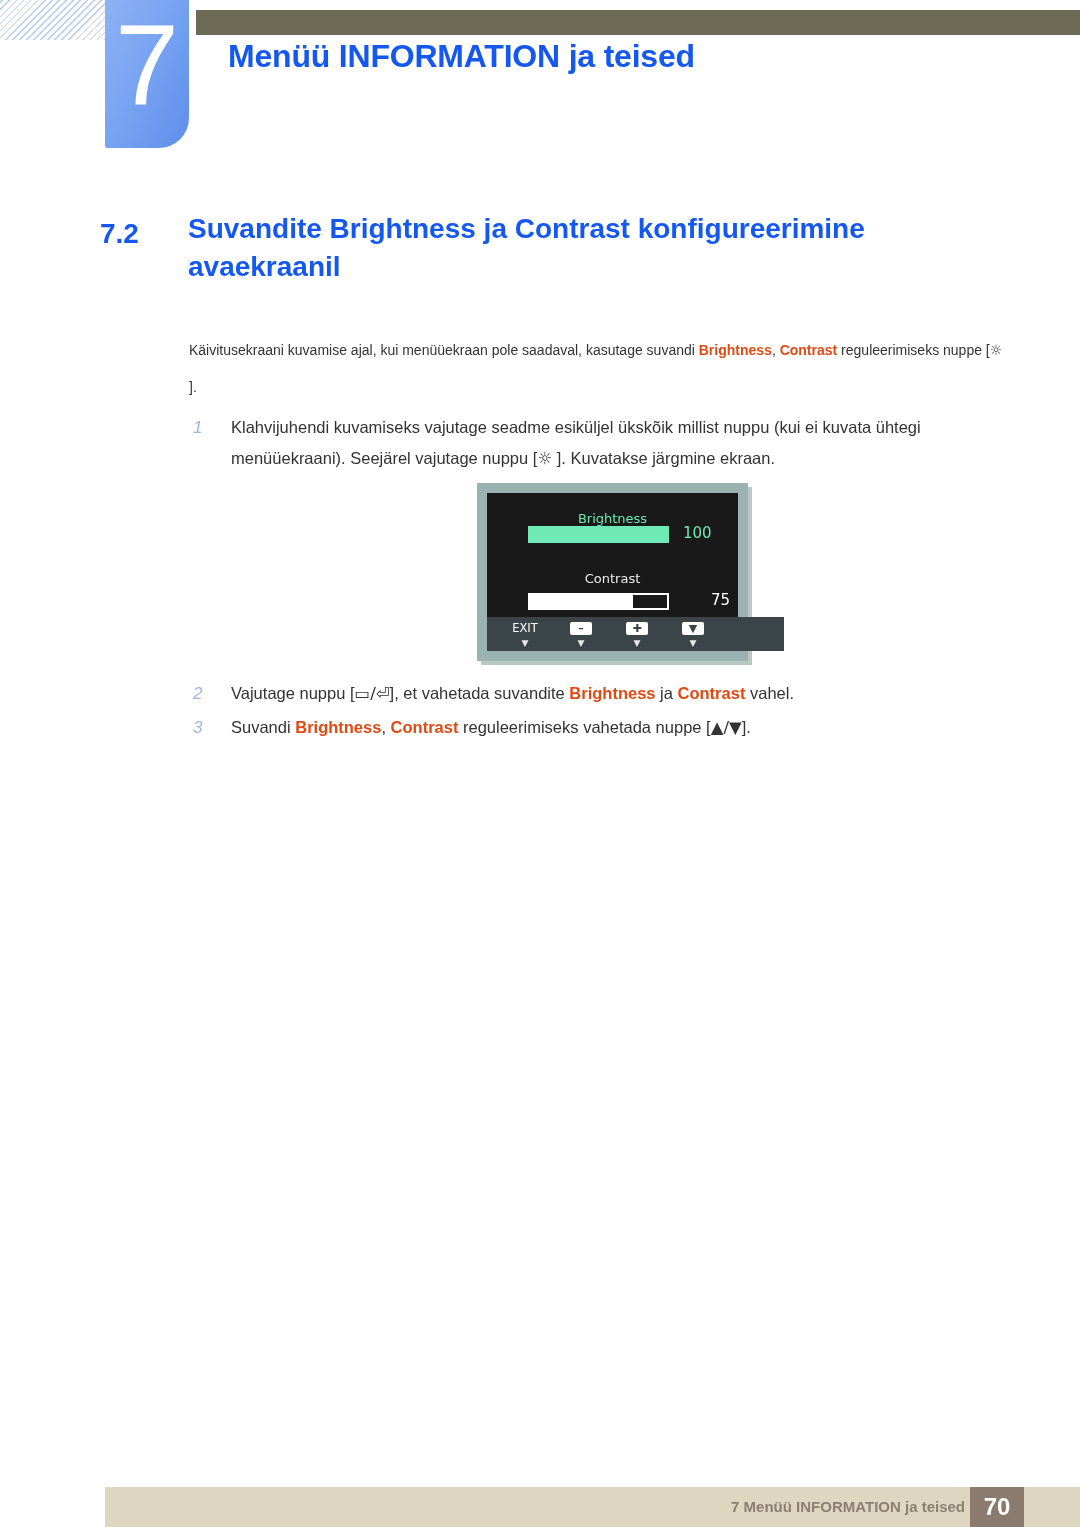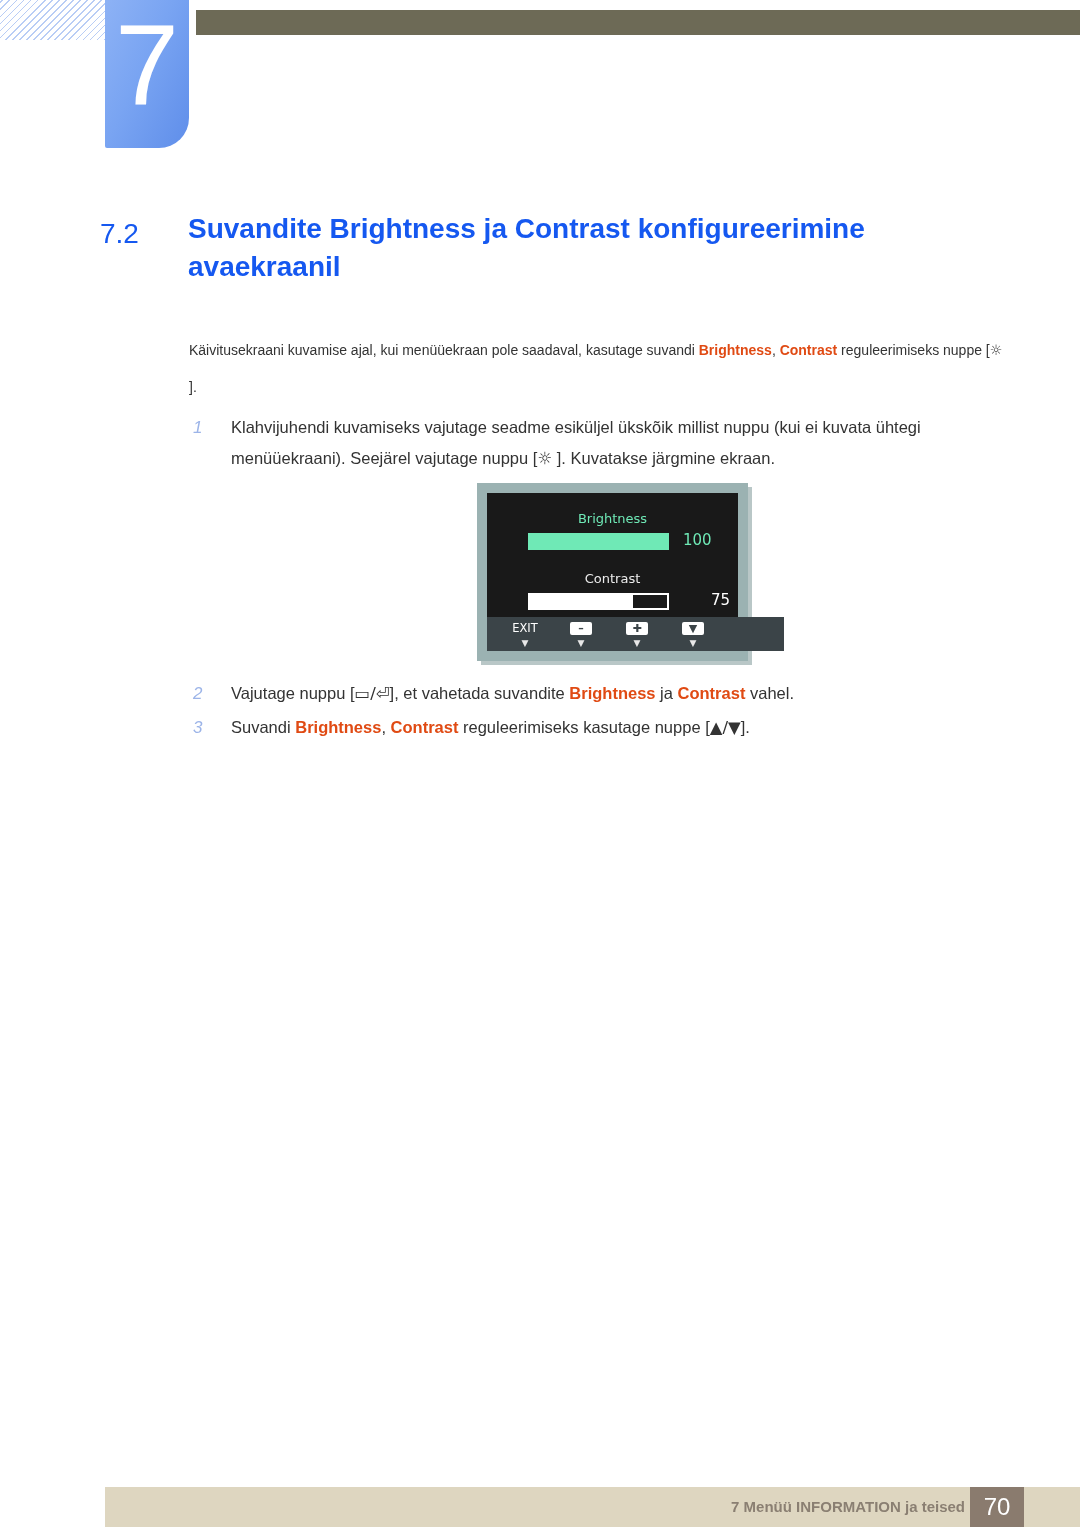--- a/index.html
+++ b/index.html
@@ -67,21 +67,21 @@
     color: #1558f0;
     letter-spacing: -0.2px;
     white-space: nowrap;
   }
 
   
   .sec-num {
     position: absolute;
     left: 100px; top: 218px;
     font-size: 28px;
-    font-weight: normal;
+    font-weight: bold;
     color: #1558f0;
   }
   .sec-title {
     position: absolute;
     left: 188px; top: 210px;
     width: 790px;
     font-size: 28px;
     font-weight: bold;
     color: #1558f0;
     line-height: 38px;
@@ -155,21 +155,21 @@
     position: absolute;
     width: 100%;
     text-align: center;
     font-size: 13px;
     font-family: "DejaVu Sans", sans-serif;
   }
   .lbl-bright { top: 18px; color: #6fe9b6; }
   .lbl-contr  { top: 78px; color: #ececec; }
 
   .bar-row { position: absolute; left: 0; width: 100%; height: 18px; }
-  .row-bright { top: 40px; }
+  .row-bright { top: 33px; }
   .row-contr  { top: 100px; }
 
   .bar-track {
     position: absolute;
     left: 41px; top: 0;
     width: 141px;
     height: 17px;
     box-sizing: border-box;
   }
   .bar-bright { background: #6fe9b6; }
@@ -255,34 +255,35 @@
     white-space: nowrap;
   }
   .footer-page {
     position: absolute;
     left: 865px; top: 0px;
     width: 54px;
     height: 40px;
     background: #8a7b6e;
     color: #ffffff;
     font-size: 24px;
-    font-weight: normal;
+    font-weight: bold;
     text-align: center;
     line-height: 40px;
   }
 </style>
 </head>
 <body>
 
 <div class="header">
   <div class="stripes"></div>
   <div class="olive-bar"></div>
   <div class="chapter-block">
     <div class="chapter-num">7</div>
   </div>
+  <div class="chapter-title">Menüü INFORMATION ja teised</div>
 </div>
 
 <div class="sec-num">7.2</div>
 <div class="sec-title">Suvandite Brightness ja Contrast konfigureerimine avaekraanil</div>
 
 <div class="para">
   <span>Käivitusekraani kuvamise ajal, kui menüüekraan pole saadaval, kasutage suvandi </span><span class="hl">Brightness</span><span>, </span><span class="hl">Contrast</span><span> reguleerimiseks nuppe [</span><span class="glyph">☼</span><span> ].</span>
 </div>
 
 <div class="list">
@@ -331,19 +332,19 @@
 
     </div>
   </div>
 </div>
 
 <div class="li li-2">
   <span class="li-num">2</span><span>Vajutage nuppu [</span><span class="glyph">▭</span><span class="glyph">/</span><span class="glyph">⏎</span><span>], et vahetada suvandite </span><span class="hl">Brightness</span><span> ja </span><span class="hl">Contrast</span><span> vahel.</span>
 </div>
 
 <div class="li li-3">
-  <span class="li-num">3</span><span>Suvandi </span><span class="hl">Brightness</span><span>, </span><span class="hl">Contrast</span><span> reguleerimiseks kasutage nuppe [</span><span class="glyph">▲</span><span class="glyph">/</span><span class="glyph">▼</span><span>].</span>
+  <span class="li-num">3</span><span>Suvandi </span><span class="hl">Brightness</span><span>, </span><span class="hl">Contrast</span><span> reguleerimiseks vahetada nuppe [</span><span class="glyph">▲</span><span class="glyph">/</span><span class="glyph">▼</span><span>].</span>
 </div>
 
 <div class="footer">
   <div class="footer-text">7 Menüü INFORMATION ja teised</div>
   <div class="footer-page">70</div>
 </div>
 
 </body></html>

